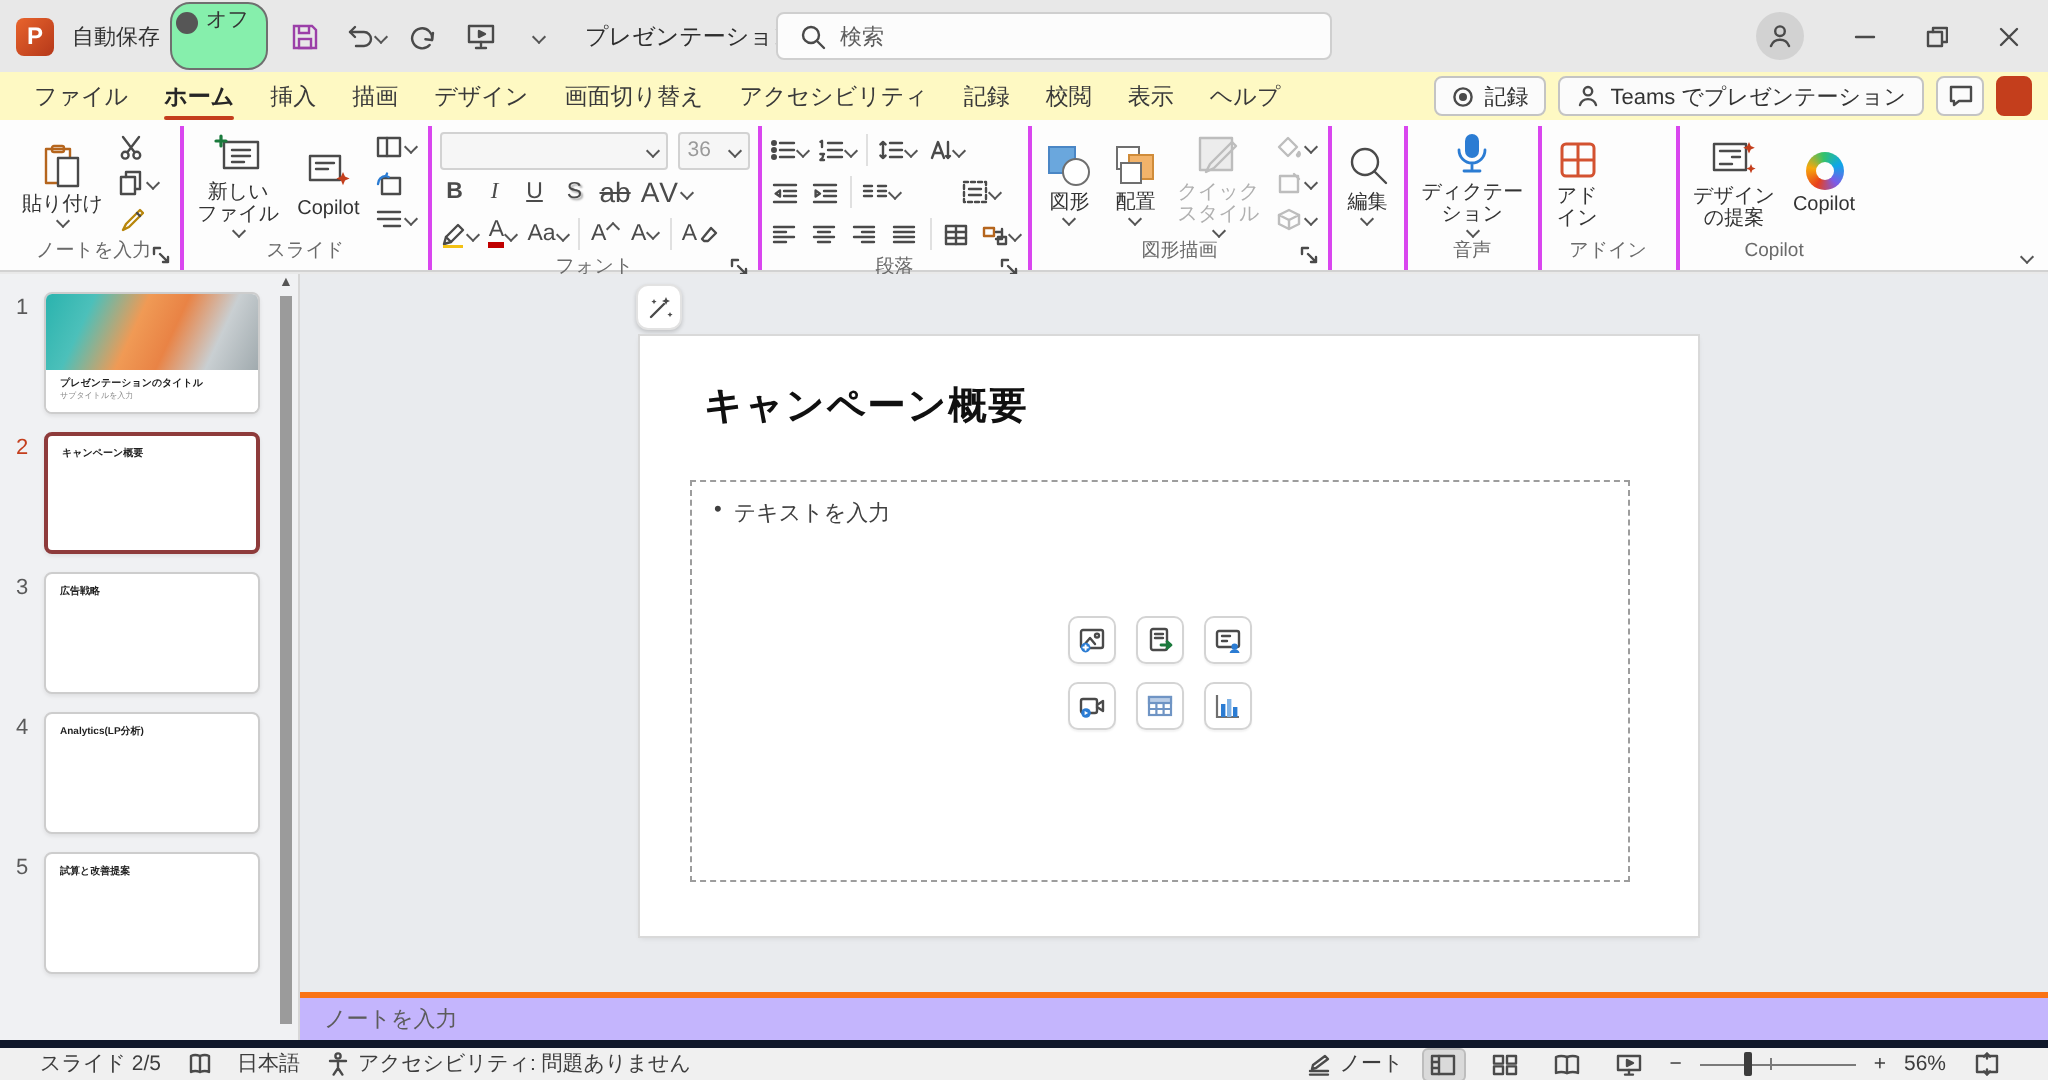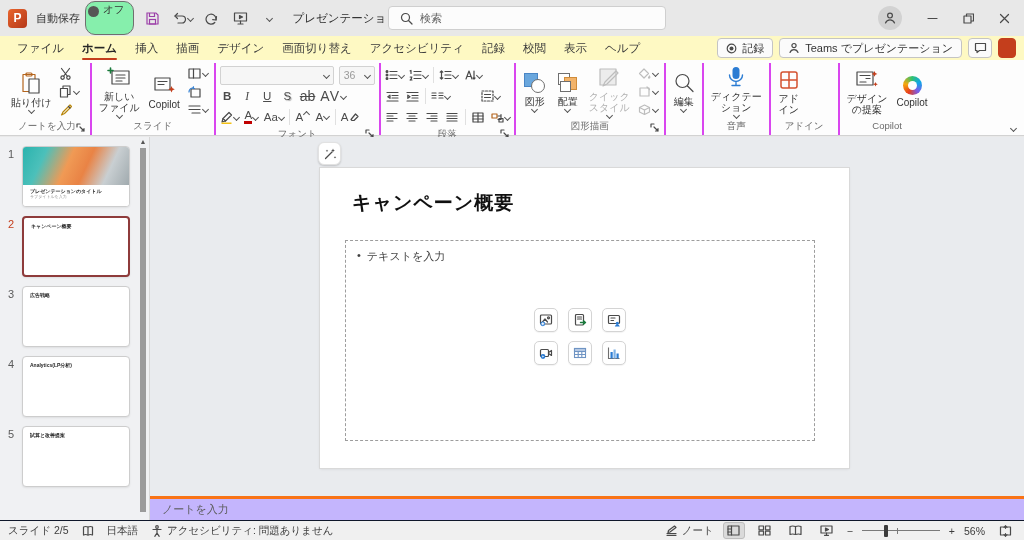--- a/index.html
+++ b/index.html
@@ -74,21 +74,21 @@
   .designer-btn { position:absolute; left:168px; top:5px; width:23px; height:23px; background:#fff; border:1px solid #e2e2e2; border-radius:6px; box-shadow:0 1px 2px rgba(0,0,0,.18); display:flex; align-items:center; justify-content:center; }
   .canvas { position:absolute; left:170px; top:31px; width:529px; height:300px; background:#fff; box-shadow:0 0 0 1px #d9d9d9, 0 1px 3px rgba(0,0,0,.1); }
   .slide-title { position:absolute; left:32px; top:22px; font-size:19px; font-weight:bold; color:#101010; letter-spacing:1px; }
   .content-ph { position:absolute; left:25px; top:72px; width:470px; height:201px; border:1px dashed #9d9d9d; }
   .ph-text { position:absolute; left:11px; top:8px; font-size:11px; color:#3f3f3f; display:flex; gap:6px; }
   .ph-grid { position:absolute; left:50%; top:67px; transform:translateX(-50%); display:grid; grid-template-columns:repeat(3,24px); gap:9px 10px; }
   .ph-btn { width:24px; height:24px; border:1px solid #d4d4d4; border-radius:5px; background:#fff; display:flex; align-items:center; justify-content:center; box-shadow:0 1px 1px rgba(0,0,0,.05); }
   .notesbar { position:absolute; left:0; right:0; bottom:0; height:24px; background:#c4b5fd; border-top:3px solid #f97316; display:flex; align-items:center; padding:0 12px; color:#5c5c5c; font-size:11px; }
 
   
-  .statusbar { position:absolute; left:0; right:0; bottom:0; height:20px; background:#f0f0f0; border-top:1px solid #0f172a; display:flex; align-items:center; padding:0 8px; font-size:10.5px; color:#3d3d3d; gap:13px; }
+  .statusbar { position:absolute; left:0; right:0; bottom:0; height:20px; background:#f0f0f0; border-top:4px solid #0f172a; display:flex; align-items:center; padding:0 20px; font-size:10.5px; color:#3d3d3d; gap:13px; }
   .sb-item { display:flex; align-items:center; gap:4px; white-space:nowrap; }
   .sb-right { margin-left:auto; display:flex; align-items:center; gap:9px; }
   .viewbtn { width:22px; height:17px; display:flex; align-items:center; justify-content:center; border-radius:3px; }
   .viewbtn.selected { background:#dadada; border:1px solid #bdbdbd; }
   .zoom-track { position:relative; width:78px; height:12px; }
   .zoom-track .line { position:absolute; left:0; right:0; top:5.5px; height:1px; background:#7a7a7a; }
   .zoom-track .tick { position:absolute; left:45%; top:3px; width:1px; height:6px; background:#7a7a7a; }
   .zoom-thumb { position:absolute; left:28%; top:0; width:4px; height:12px; background:#3c3c3c; border-radius:1px; }
 
   svg { display:block; }

